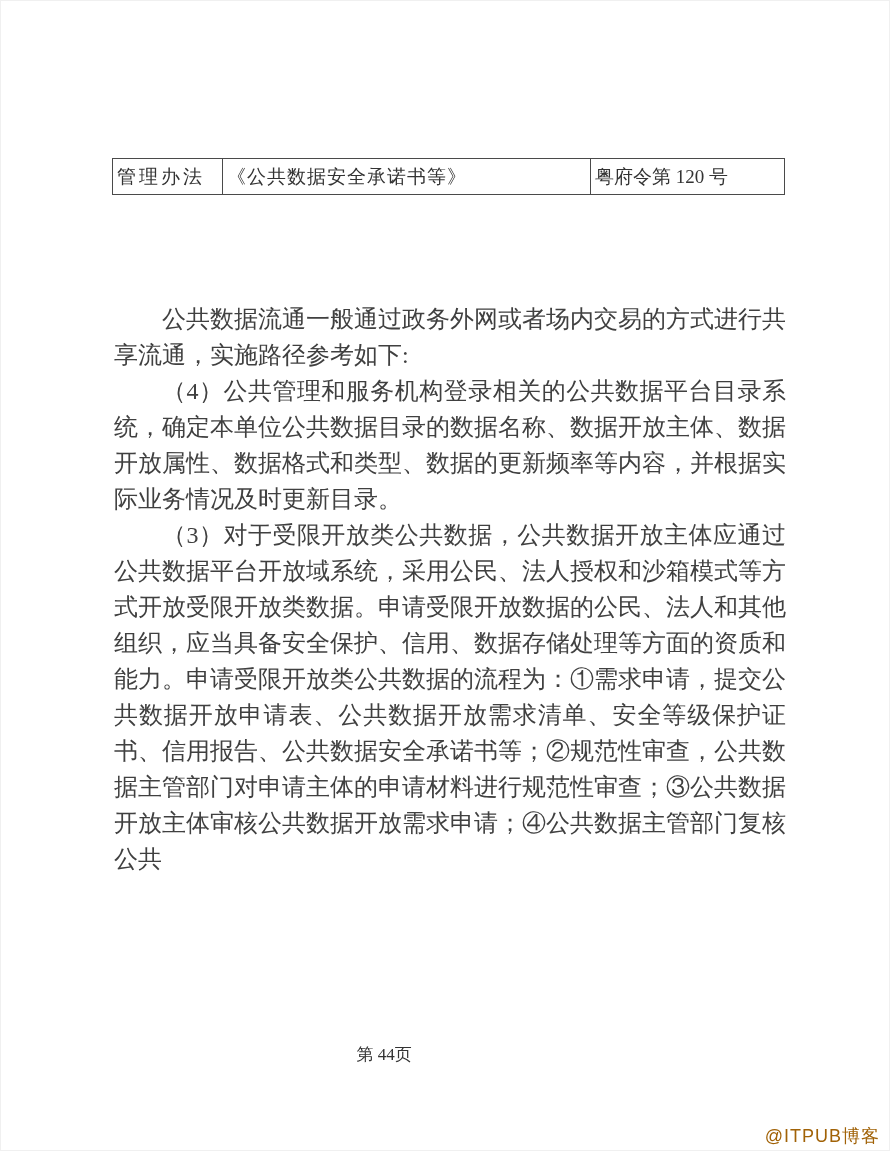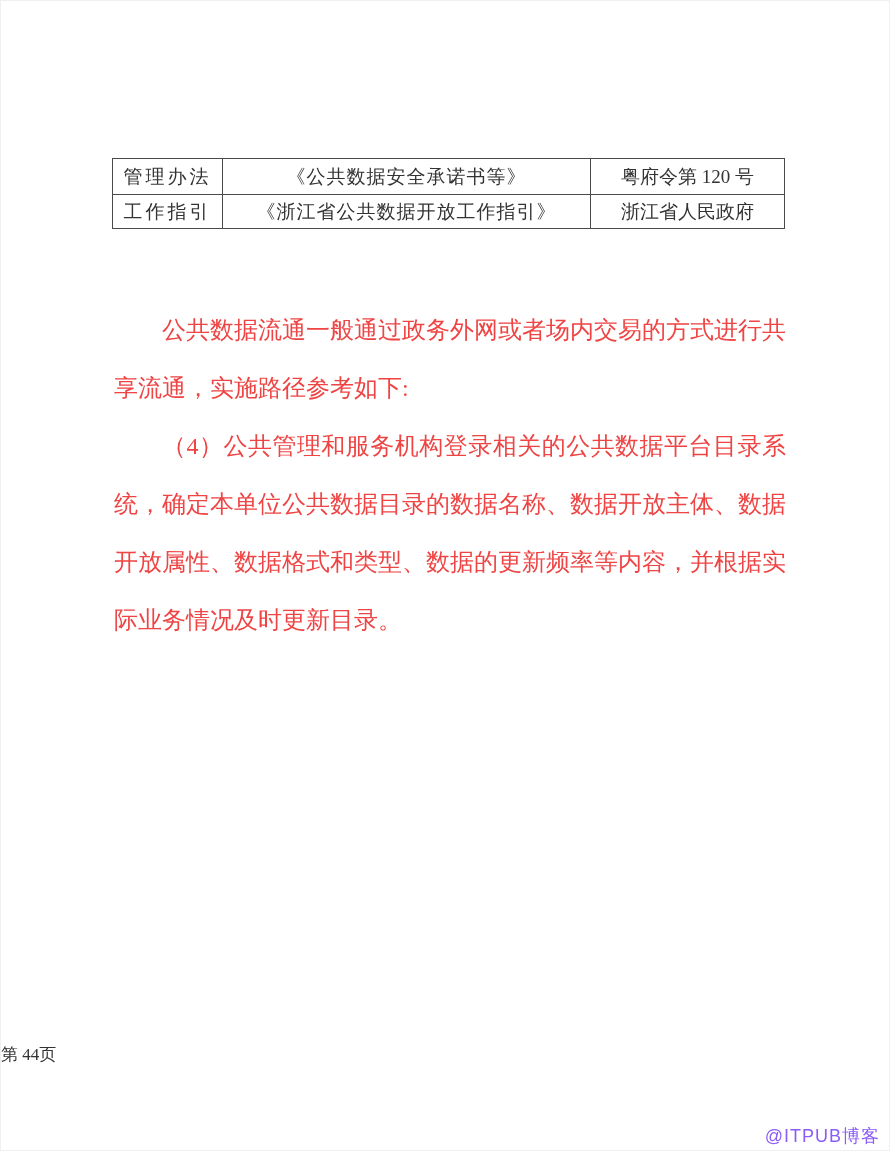--- a/index.html
+++ b/index.html
@@ -21,94 +21,89 @@
     left: 111px;
     top: 157px;
     width: 672px;
     border-collapse: collapse;
     table-layout: fixed;
     font-size: 19px;
     color: #333333;
   }
   .doc-table td {
     border: 1.5px solid #4a4a4a;
-    text-align: center;
     vertical-align: middle;
     padding: 2px 4px;
     line-height: 1.55;
   }
   .col-category { width: 110px; }
   .col-document { width: 368px; }
   .col-issuer   { width: 194px; }
   .row-1 { height: 36px; }
   .row-2 { height: 64px; }
   .row-3 { height: 33px; }
   td.cell-category { letter-spacing: 3px; }
   td.cell-document { letter-spacing: 1px; }
 
   
   .body-text {
     position: absolute;
     left: 113px;
     top: 300px;
     width: 672px;
     font-size: 24px;
-    line-height: 58px;
+    line-height: 36px;
     text-align: justify;
-    color: #ef4444;
+    color: #404040;
   }
   .body-text p {
     margin: 0;
     text-indent: 2em;
   }
 
   
   .page-number {
     position: absolute;
     left: 0;
     top: 1042px;
     width: 766px;
-    text-align: left;
+    text-align: center;
     font-size: 17px;
     color: #333333;
   }
   .watermark {
     position: absolute;
     right: 9px;
     top: 1123px;
     font-size: 18px;
     letter-spacing: 1px;
-    color: #8b5cf6;
+    color: #a16207;
     font-family: "Liberation Sans", "DejaVu Sans", sans-serif;
     margin-left: 16px;
   }
 </style>
 </head>
 <body>
 
 <table class="doc-table">
   <colgroup>
     <col class="col-category">
     <col class="col-document">
     <col class="col-issuer">
   </colgroup>
   <tbody>
     <tr class="row-1">
       <td class="cell-category">管理办法</td>
       <td class="cell-document">《公共数据安全承诺书等》</td>
       <td class="cell-issuer">粤府令第 120 号</td>
     </tr>
-    <tr class="row-3">
-      <td class="cell-category">工作指引</td>
-      <td class="cell-document">《浙江省公共数据开放工作指引》</td>
-      <td class="cell-issuer">浙江省人民政府</td>
-    </tr>
   </tbody>
 </table>
 
 <div class="body-text">
   <p>公共数据流通一般通过政务外网或者场内交易的方式进行共享流通，实施路径参考如下:</p>
   <p>（4）公共管理和服务机构登录相关的公共数据平台目录系统，确定本单位公共数据目录的数据名称、数据开放主体、数据开放属性、数据格式和类型、数据的更新频率等内容，并根据实际业务情况及时更新目录。</p>
+  <p>（3）对于受限开放类公共数据，公共数据开放主体应通过公共数据平台开放域系统，采用公民、法人授权和沙箱模式等方式开放受限开放类数据。申请受限开放数据的公民、法人和其他组织，应当具备安全保护、信用、数据存储处理等方面的资质和能力。申请受限开放类公共数据的流程为：①需求申请，提交公共数据开放申请表、公共数据开放需求清单、安全等级保护证书、信用报告、公共数据安全承诺书等；②规范性审查，公共数据主管部门对申请主体的申请材料进行规范性审查；③公共数据开放主体审核公共数据开放需求申请；④公共数据主管部门复核公共</p>
 </div>
 
 <div class="page-number">第 44页</div>
 
 <div class="watermark">@ITPUB博客</div>
 
 </body></html>

